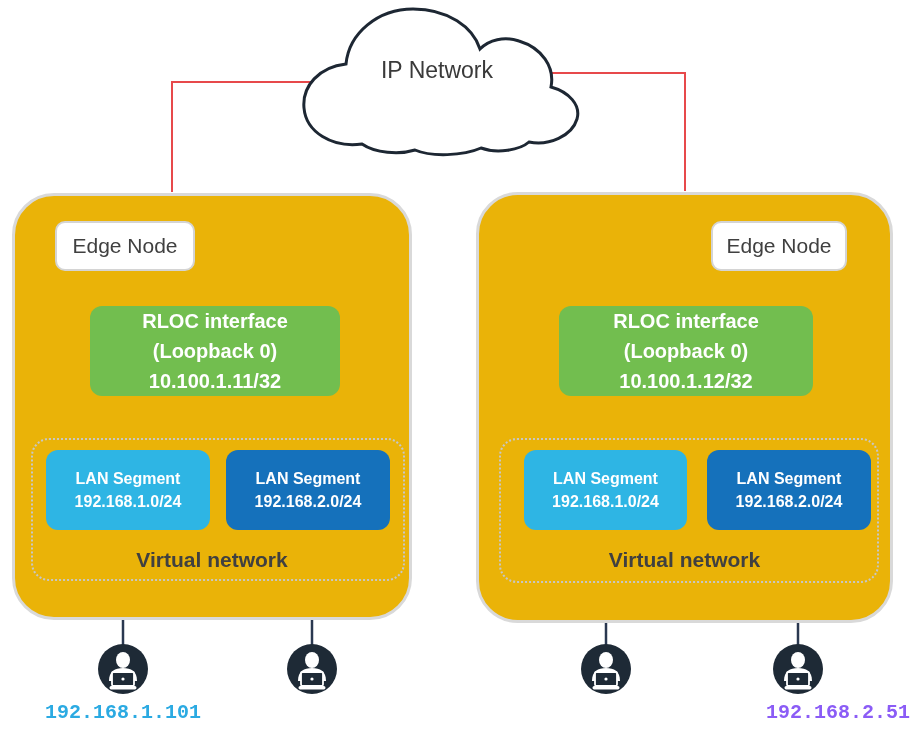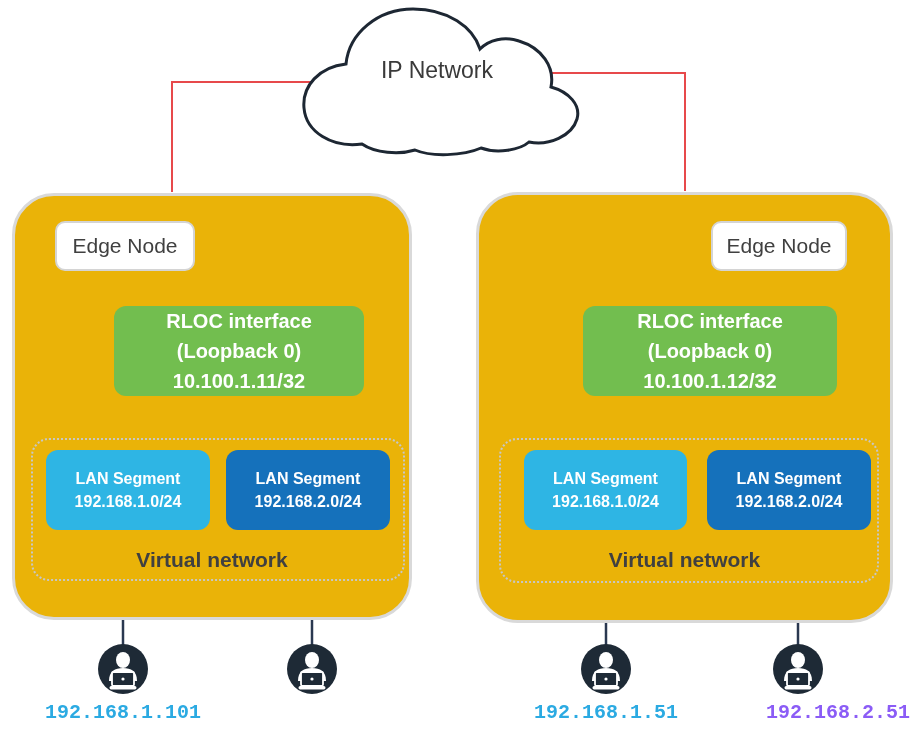--- a/index.html
+++ b/index.html
@@ -57,21 +57,21 @@
 
   .rloc-box {
     position: absolute;
     height: 90px;
     border-radius: 12px;
     color: #ffffff;
     font-weight: 700;
     font-size: 20px;
     line-height: 30px;
     text-align: center;
-    display: flex; flex-direction: column; justify-content: center; margin-left: 24px;
+    display: flex; flex-direction: column; justify-content: center;
   }
   .edge-node.left  .rloc-box { left: 75px; top: 110px; width: 250px; }
   .edge-node.right .rloc-box { left: 80px; top: 111px; width: 254px; }
 
   .virtual-network {
     position: absolute;
     border: 2px dotted #c7c7c7;
     border-radius: 18px;
   }
   .edge-node.left  .virtual-network { left: 16px; top: 242px; width: 374px; height: 143px; }
@@ -236,16 +236,15 @@
       <circle cx="26" cy="26" r="25" fill="#1E2A36"></circle>
       <ellipse cx="26" cy="17" rx="7" ry="8" fill="#ffffff"></ellipse>
       <path d="M12 38 C12 28 18 25 26 25 C34 25 40 28 40 38 Z" fill="#ffffff"></path>
       <rect x="15" y="29" width="22" height="14" rx="1.5" fill="#1E2A36" stroke="#ffffff" stroke-width="1.8"></rect>
       <circle cx="26" cy="36" r="1.6" fill="#ffffff"></circle>
       <rect x="12.5" y="43" width="27" height="3.4" rx="1.7" fill="#ffffff"></rect>
     </svg>
   </div>
 
   <div class="ip-label" style="left: 33px; color: rgb(43, 170, 226);">192.168.1.101</div>
-  <div class="ip-label" style="left: 516px; color: rgb(43, 170, 226);">192.168.1.51</div>
   <div class="ip-label" style="left: 748px; color: #8b5cf6;">192.168.2.51</div>
 
 </div>
 
 </body></html>

